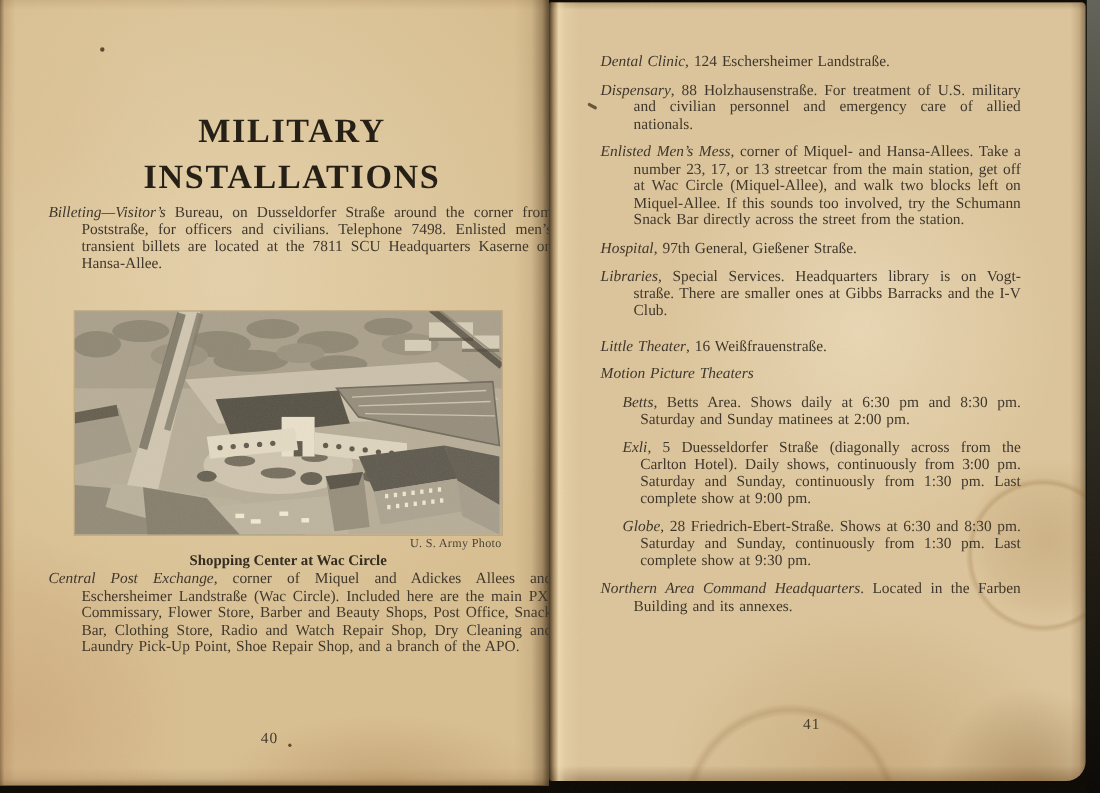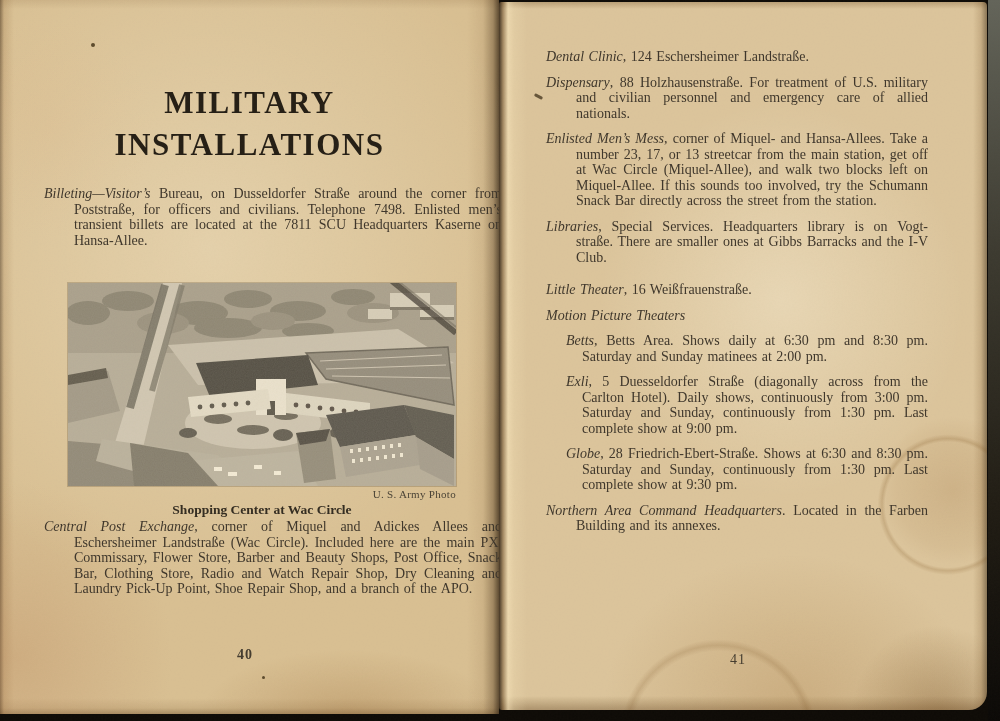--- a/index.html
+++ b/index.html
@@ -28,36 +28,36 @@
       radial-gradient(circle 150px at 45% 104%, transparent 58%, rgba(120,80,35,0.18) 62%, transparent 66%),
       radial-gradient(55% 30% at 60% 99%, rgba(160,115,60,0.28), transparent 70%),
       radial-gradient(25% 18% at 90% 101%, rgba(110,72,30,0.38), transparent 72%),
       linear-gradient(90deg, rgba(28,16,5,0.80) 0px, rgba(90,60,25,0.45) 4px, rgba(250,232,190,0.55) 9px, rgba(250,232,190,0.22) 15px, transparent 28px),
       linear-gradient(270deg, rgba(55,38,16,0.50) 0px, rgba(110,75,35,0.20) 6px, transparent 14px),
       linear-gradient(0deg, rgba(85,55,22,0.35) 0px, transparent 14px),
       linear-gradient(180deg, rgba(105,72,32,0.30) 0px, transparent 7px),
       #dcc59c;}
   
   .ink{color:#3e362b;font-size:14px;line-height:15.5px;text-align:justify;word-spacing:1px;}
-  .title{position:absolute;top:82px;left:0;width:100%;margin:0;text-align:center;
+  .title{position:absolute;top:82px;left:0;width:100%;margin:16px;text-align:center;
     font-size:31px;line-height:42px;font-weight:bold;letter-spacing:1.5px;color:#241e15;}
   .title span{display:block;}
   .para{position:absolute;left:44px;width:428px;margin:0;text-indent:-30px;padding-left:30px;}
   .p1{top:186px;}
   .p2{top:519px;}
   .lead{font-style:italic;}
   .photo{position:absolute;left:68px;top:283px;width:388px;height:203px;
     filter:sepia(0.12) contrast(0.97) brightness(1.02);outline:1px solid rgba(80,60,35,0.25);}
   .photo svg{display:block;width:100%;height:100%;}
   .credit{position:absolute;top:488px;left:300px;width:156px;text-align:right;
     font-size:11px;color:#4a4336;letter-spacing:0.3px;}
   .caption{position:absolute;top:502px;left:68px;width:388px;text-align:center;
     font-weight:bold;font-size:13.5px;color:#332c21;}
   .pagenum{position:absolute;font-size:14px;color:#443c2f;letter-spacing:1px;}
-  .pn-left{top:647px;left:237px;font-weight:bold;}
+  .pn-left{top:664px;left:237px;}
   .pn-right{top:650px;left:231px;}
   .rcol{position:absolute;left:47px;top:47px;width:382px;}
   .entry{margin:0 0 10px 0;text-indent:-30px;padding-left:30px;}
   .entry.sub{margin-left:20px;text-indent:-16px;padding-left:16px;}
   .entry.gap{margin-top:17px;}
   
   .speck{position:absolute;background:#5c4a2c;border-radius:50%;}
   .speck.s1{left:91px;top:43px;width:4px;height:4px;}
   .speck.s2{left:262px;top:676px;width:3px;height:3px;}
   .penmark{position:absolute;left:35px;top:93px;width:9px;height:3px;background:#4a3a22;
@@ -213,20 +213,21 @@
   <div class="page page-right">
     <div class="penmark"></div>
     <div class="rcol ink">
 
       <p class="entry"><span class="lead">Dental Clinic</span><span>, 124 Eschersheimer Landstraße.</span></p>
 
       <p class="entry"><span class="lead">Dispensary</span><span>, 88 Holzhausenstraße.  For treatment of U.S. military and civilian personnel and emergency care of allied nationals.</span></p>
 
       <p class="entry"><span class="lead">Enlisted Men’s Mess</span><span>, corner of Miquel- and Hansa-Allees. Take a number 23, 17, or 13 streetcar from the main station, get off at Wac Circle (Miquel-Allee), and walk two blocks left on Miquel-Allee.  If this sounds too involved, try the Schumann Snack Bar directly across the street from the station.</span></p>
 
+      <p class="entry"><span class="lead">Hospital</span><span>, 97th General, Gießener Straße.</span></p>
 
       <p class="entry"><span class="lead">Libraries</span><span>, Special Services.  Headquarters library is on Vogt-straße.  There are smaller ones at Gibbs Barracks and the I-V Club.</span></p>
 
       <p class="entry gap"><span class="lead">Little Theater</span><span>, 16 Weißfrauenstraße.</span></p>
 
       <p class="entry"><span class="lead">Motion Picture Theaters</span><span></span></p>
 
       <p class="entry sub"><span class="lead">Betts</span><span>, Betts Area.  Shows daily at 6:30 pm and 8:30 pm. Saturday and Sunday matinees at 2:00 pm.</span></p>
 
       <p class="entry sub"><span class="lead">Exli</span><span>, 5 Duesseldorfer Straße (diagonally across from the Carlton Hotel).  Daily shows, continuously from 3:00 pm. Saturday and Sunday, continuously from 1:30 pm. Last complete show at 9:00 pm.</span></p>

